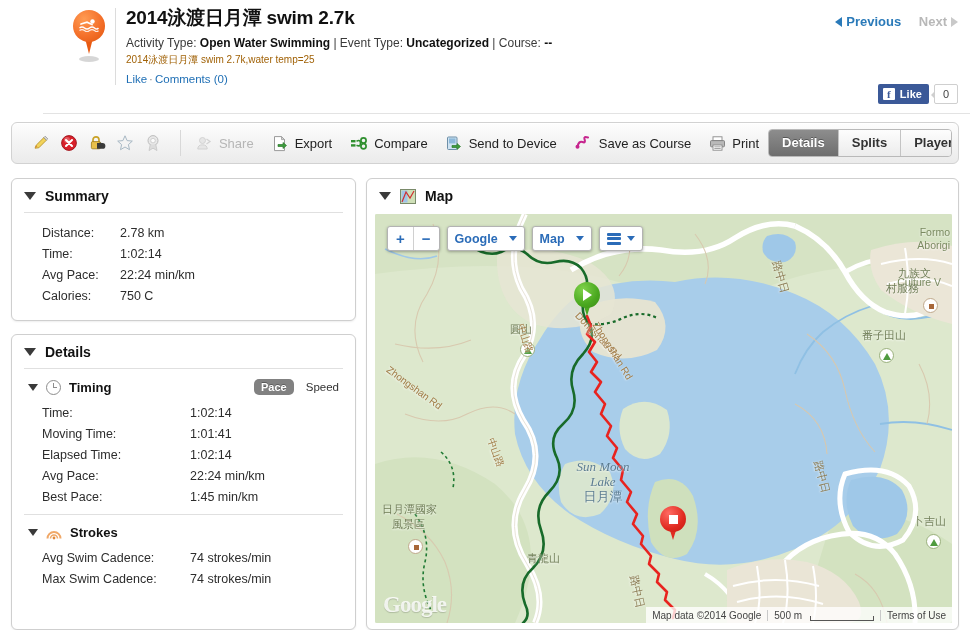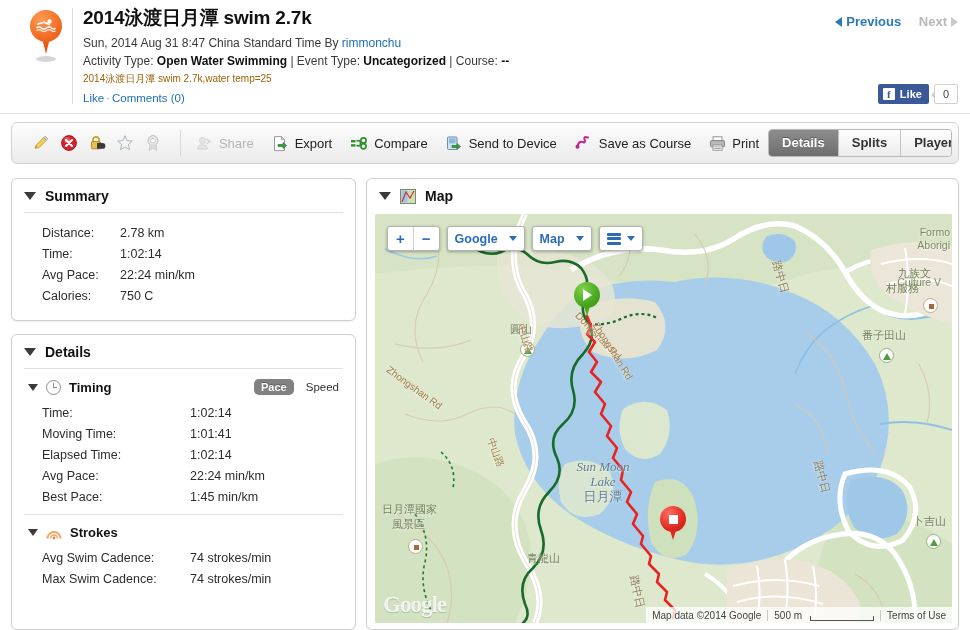--- a/index.html
+++ b/index.html
@@ -8,21 +8,21 @@
     width: 970px; height: 630px;
     overflow: hidden;
     background: #ffffff;
     font-family: "Liberation Sans", sans-serif;
     font-size: 12px;
     color: #333;
   }
   .page { position: relative; width: 970px; height: 630px; }
 
   
-  .header { position: relative; padding: 8px 12px 6px 28px; height: 114px; }
+  .header { position: relative; padding: 8px 12px 6px 28px; height: 114px; margin-left: 43px; }
   .hdr-row { display: flex; align-items: flex-start; }
   .pin {
     width: 36px; height: 54px; position: relative; flex: 0 0 36px;
     margin-top: 2px;
   }
   .pin-head {
     position: absolute; top: 0; left: 2px;
     width: 32px; height: 32px; border-radius: 50%;
     background: radial-gradient(circle at 35% 28%, #ff9b52 0%, #f4702a 55%, #e0540d 100%);
   }
@@ -246,23 +246,20 @@
         <div class="pin-head"></div>
         <svg class="pin-swim" viewBox="0 0 20 14">
           <circle cx="13.5" cy="3.5" r="2.2" fill="#fff"></circle>
           <path d="M2 6 L8 4.2 L13 6.5" stroke="#fff" stroke-width="1.8" fill="none" stroke-linecap="round"></path>
           <path d="M0.5 10 q2.5 -2 5 0 t5 0 t5 0 t4 0" stroke="#fff" stroke-width="1.5" fill="none"></path>
           <path d="M0.5 12.6 q2.5 -2 5 0 t5 0 t5 0 t4 0" stroke="#fff" stroke-width="1.3" fill="none" opacity="0.85"></path>
         </svg>
       </div>
       <div class="hdr-text">
         <div class="title">2014泳渡日月潭 swim 2.7k</div>
-        <div class="meta-line">
-          <span>Sun, 2014 Aug 31 8:47 China Standard Time By </span><a class="link" href="#">rimmonchu</a>
-        </div>
         <div class="meta-line">
           <span>Activity Type: </span><b>Open Water Swimming</b><span> | Event Type: </span><b>Uncategorized</b><span> | Course: </span><b>--</b>
         </div>
         <div class="desc-line">2014泳渡日月潭 swim 2.7k,water temp=25</div>
         <div class="like-row">
           <a class="link" href="#">Like</a><span class="sep">·</span><a class="link" href="#">Comments (0)</a>
         </div>
       </div>
     </div>
 

